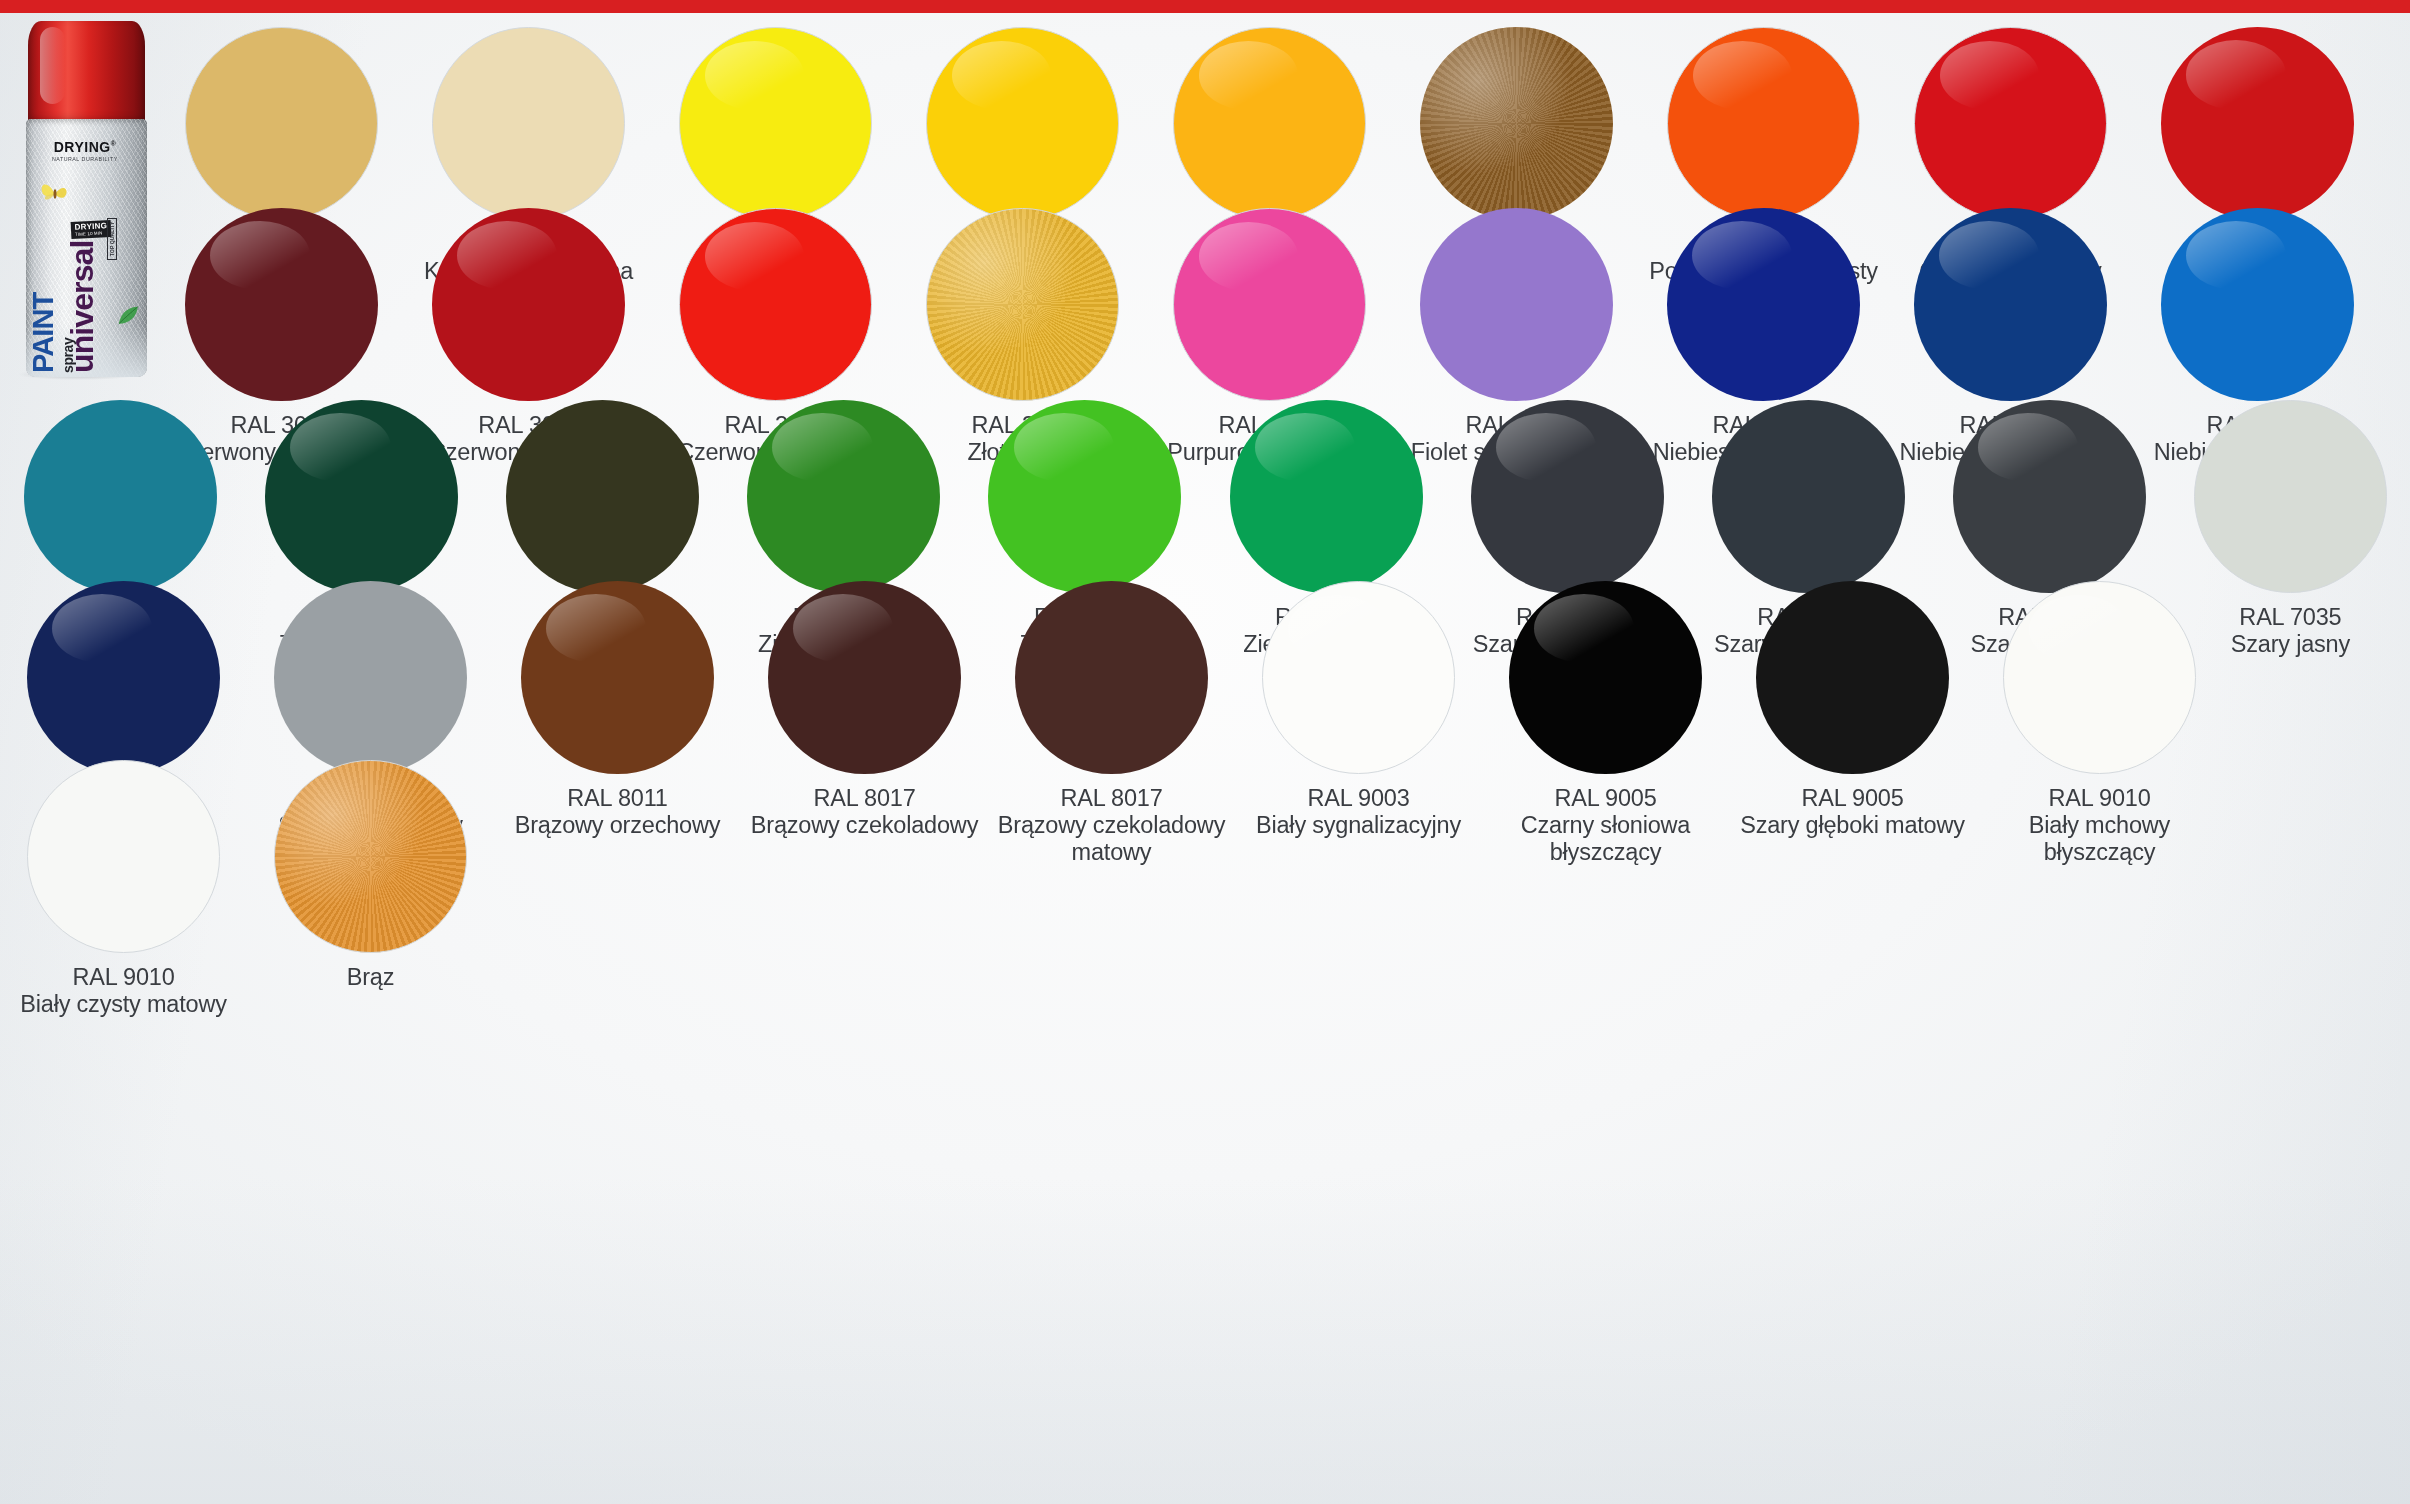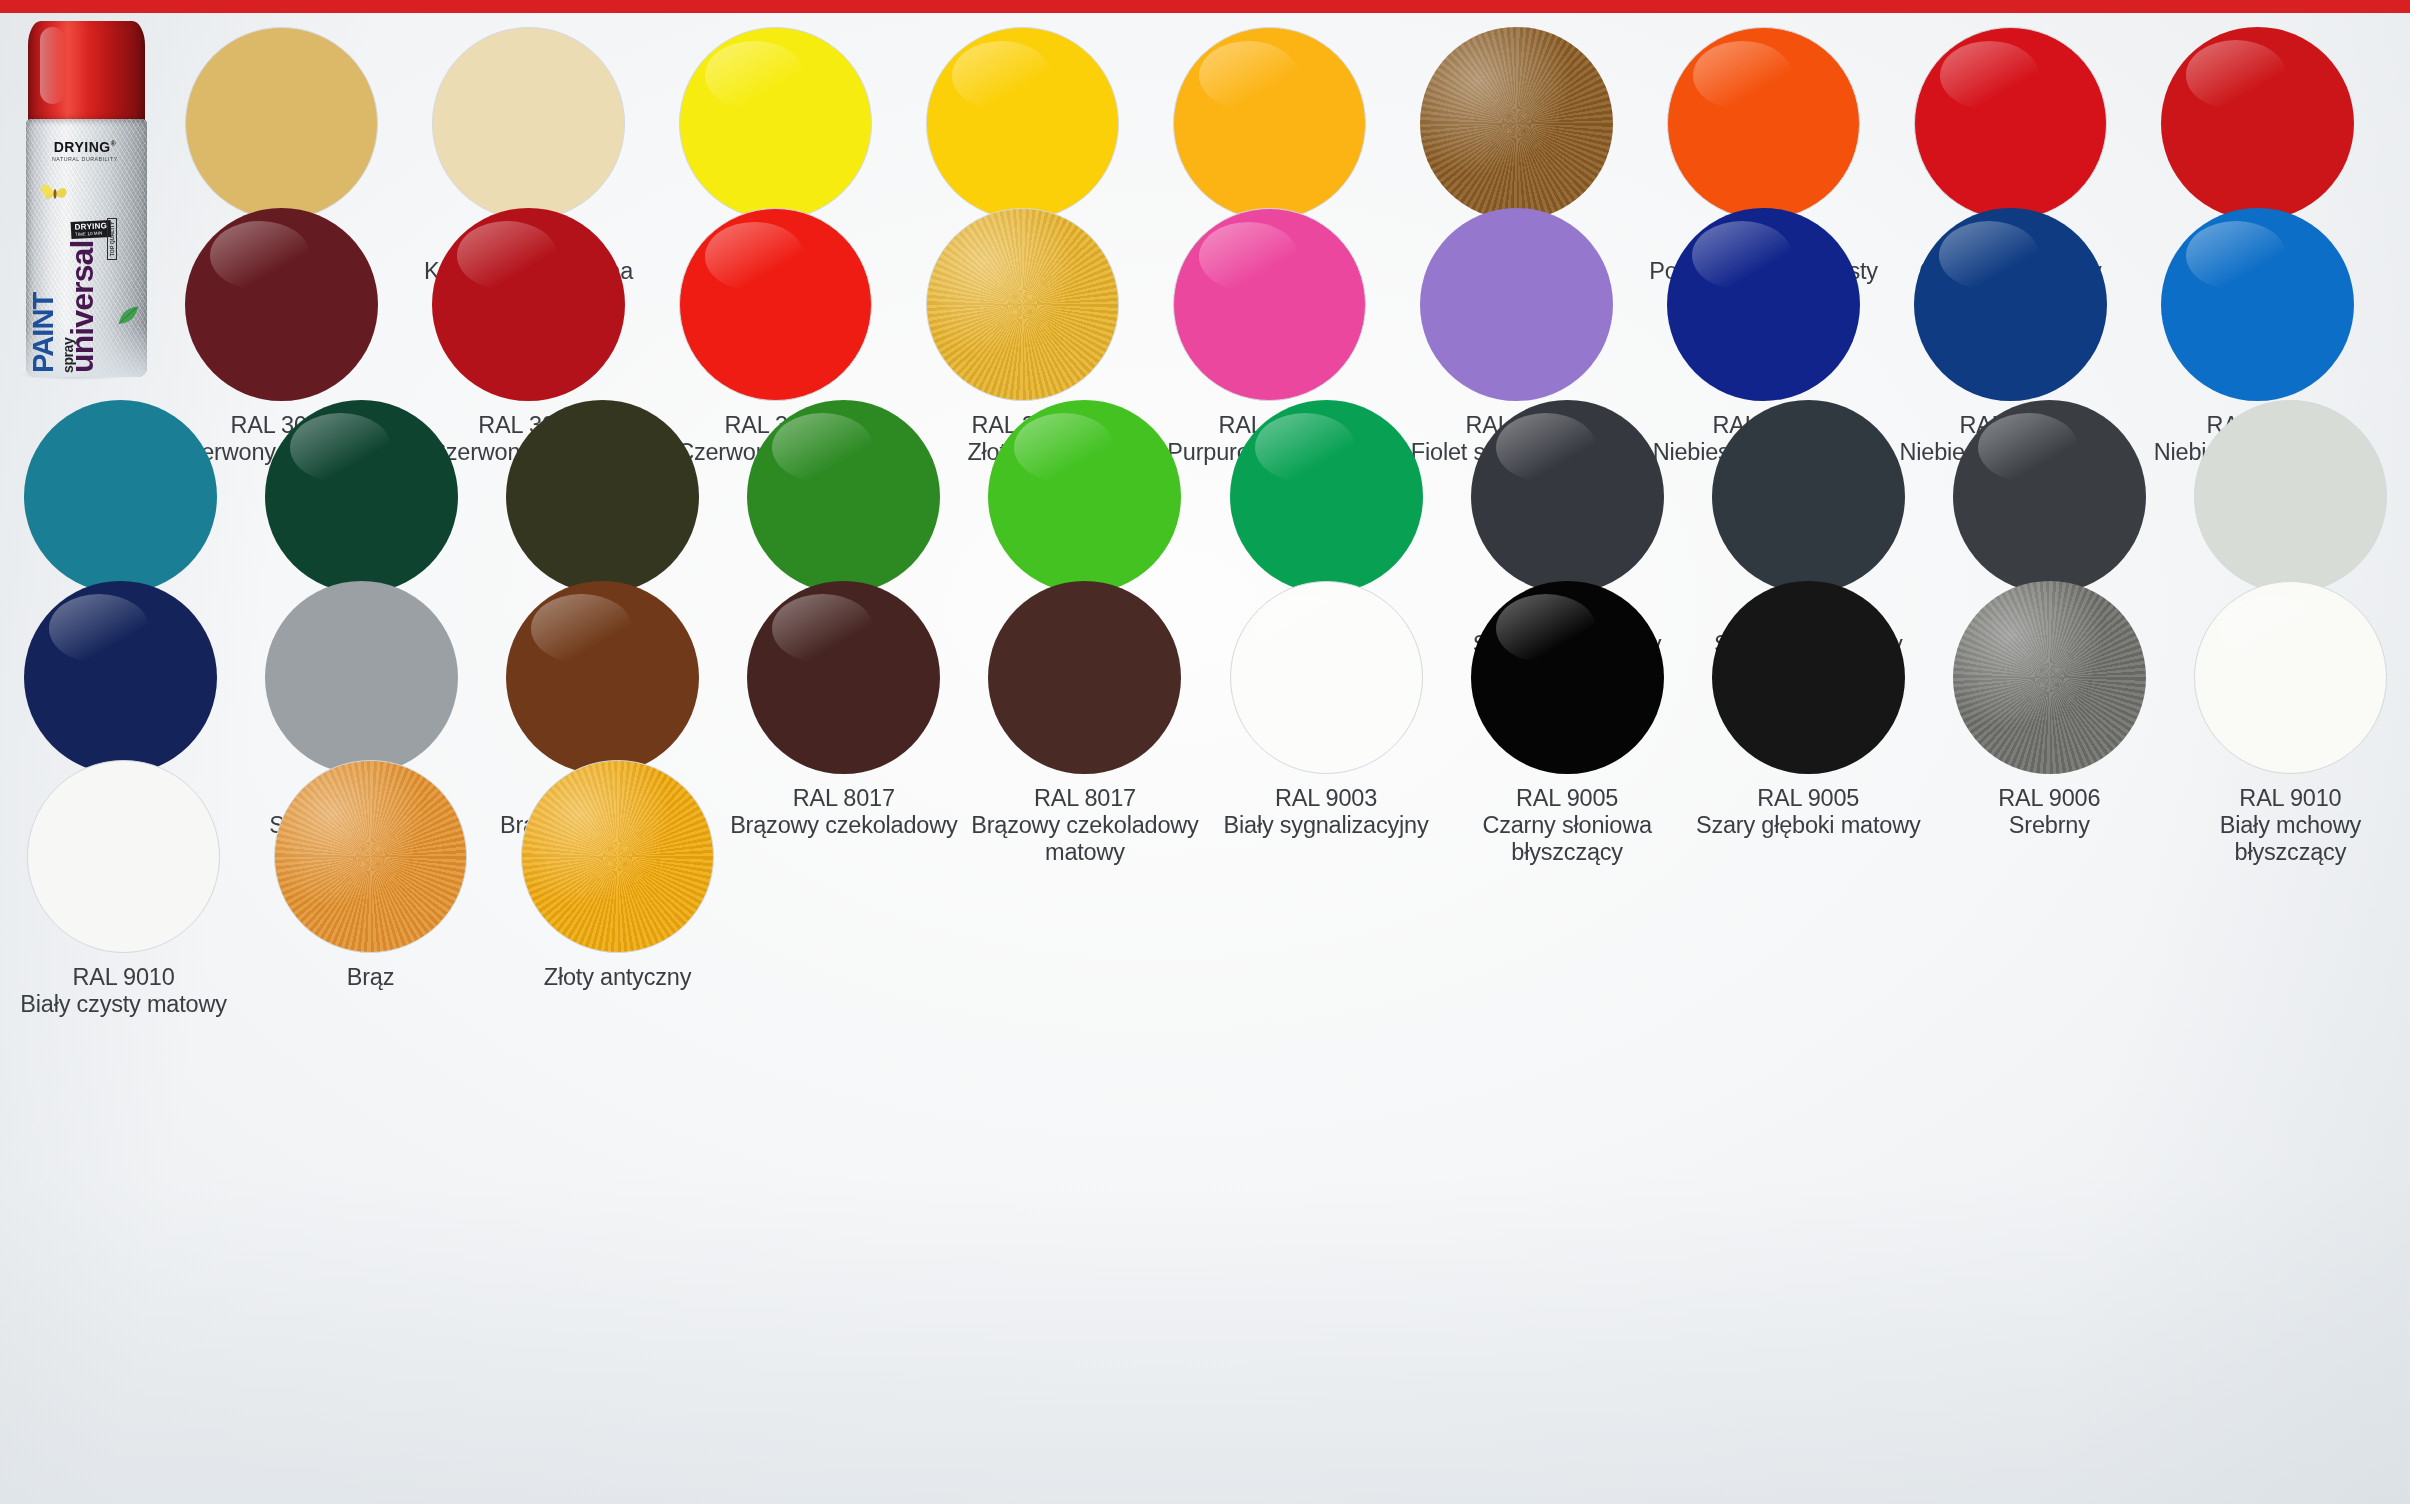--- a/index.html
+++ b/index.html
@@ -649,29 +649,20 @@
         <div class="dot-wrap">
           <div class="dot" title="RAL 9005 Czarny głęboki matowy" style="background: rgb(22, 22, 22);"></div>
         </div>
         <div class="caption">
           <span class="ral-code">RAL 9005</span>
           <span class="ral-name">Szary głęboki matowy</span>
         </div>
       </div>
       <div class="cell">
         <div class="dot-wrap">
-          <div class="dot metal" title="RAL 9006 Srebrny" style="background: rgb(110, 110, 106);"></div>
-        </div>
-        <div class="caption">
-          <span class="ral-code">RAL 9006</span>
-          <span class="ral-name">Srebrny</span>
-        </div>
-      </div>
-      <div class="cell">
-        <div class="dot-wrap">
           <div class="dot gloss outline" title="RAL 9010 Biały czysty błyszczący" style="background: rgb(250, 250, 247);"></div>
         </div>
         <div class="caption">
           <span class="ral-code">RAL 9010</span>
           <span class="ral-name">Biały mchowy błyszczący</span>
         </div>
       </div>
     </div>
     <div class="srow" style="top: 744px; left: 0px;">
       <div class="cell">
@@ -684,23 +675,15 @@
         </div>
       </div>
       <div class="cell">
         <div class="dot-wrap">
           <div class="dot metal outline" title="Brąz" style="background: rgb(227, 146, 47);"></div>
         </div>
         <div class="caption">
           <span class="ral-name">Brąz</span>
         </div>
       </div>
-      <div class="cell">
-        <div class="dot-wrap">
-          <div class="dot metal outline" title="Złoty antyczny" style="background: rgb(240, 169, 13);"></div>
-        </div>
-        <div class="caption">
-          <span class="ral-name">Złoty antyczny</span>
-        </div>
-      </div>
     </div>
   </div>
 
 
 </body></html>

